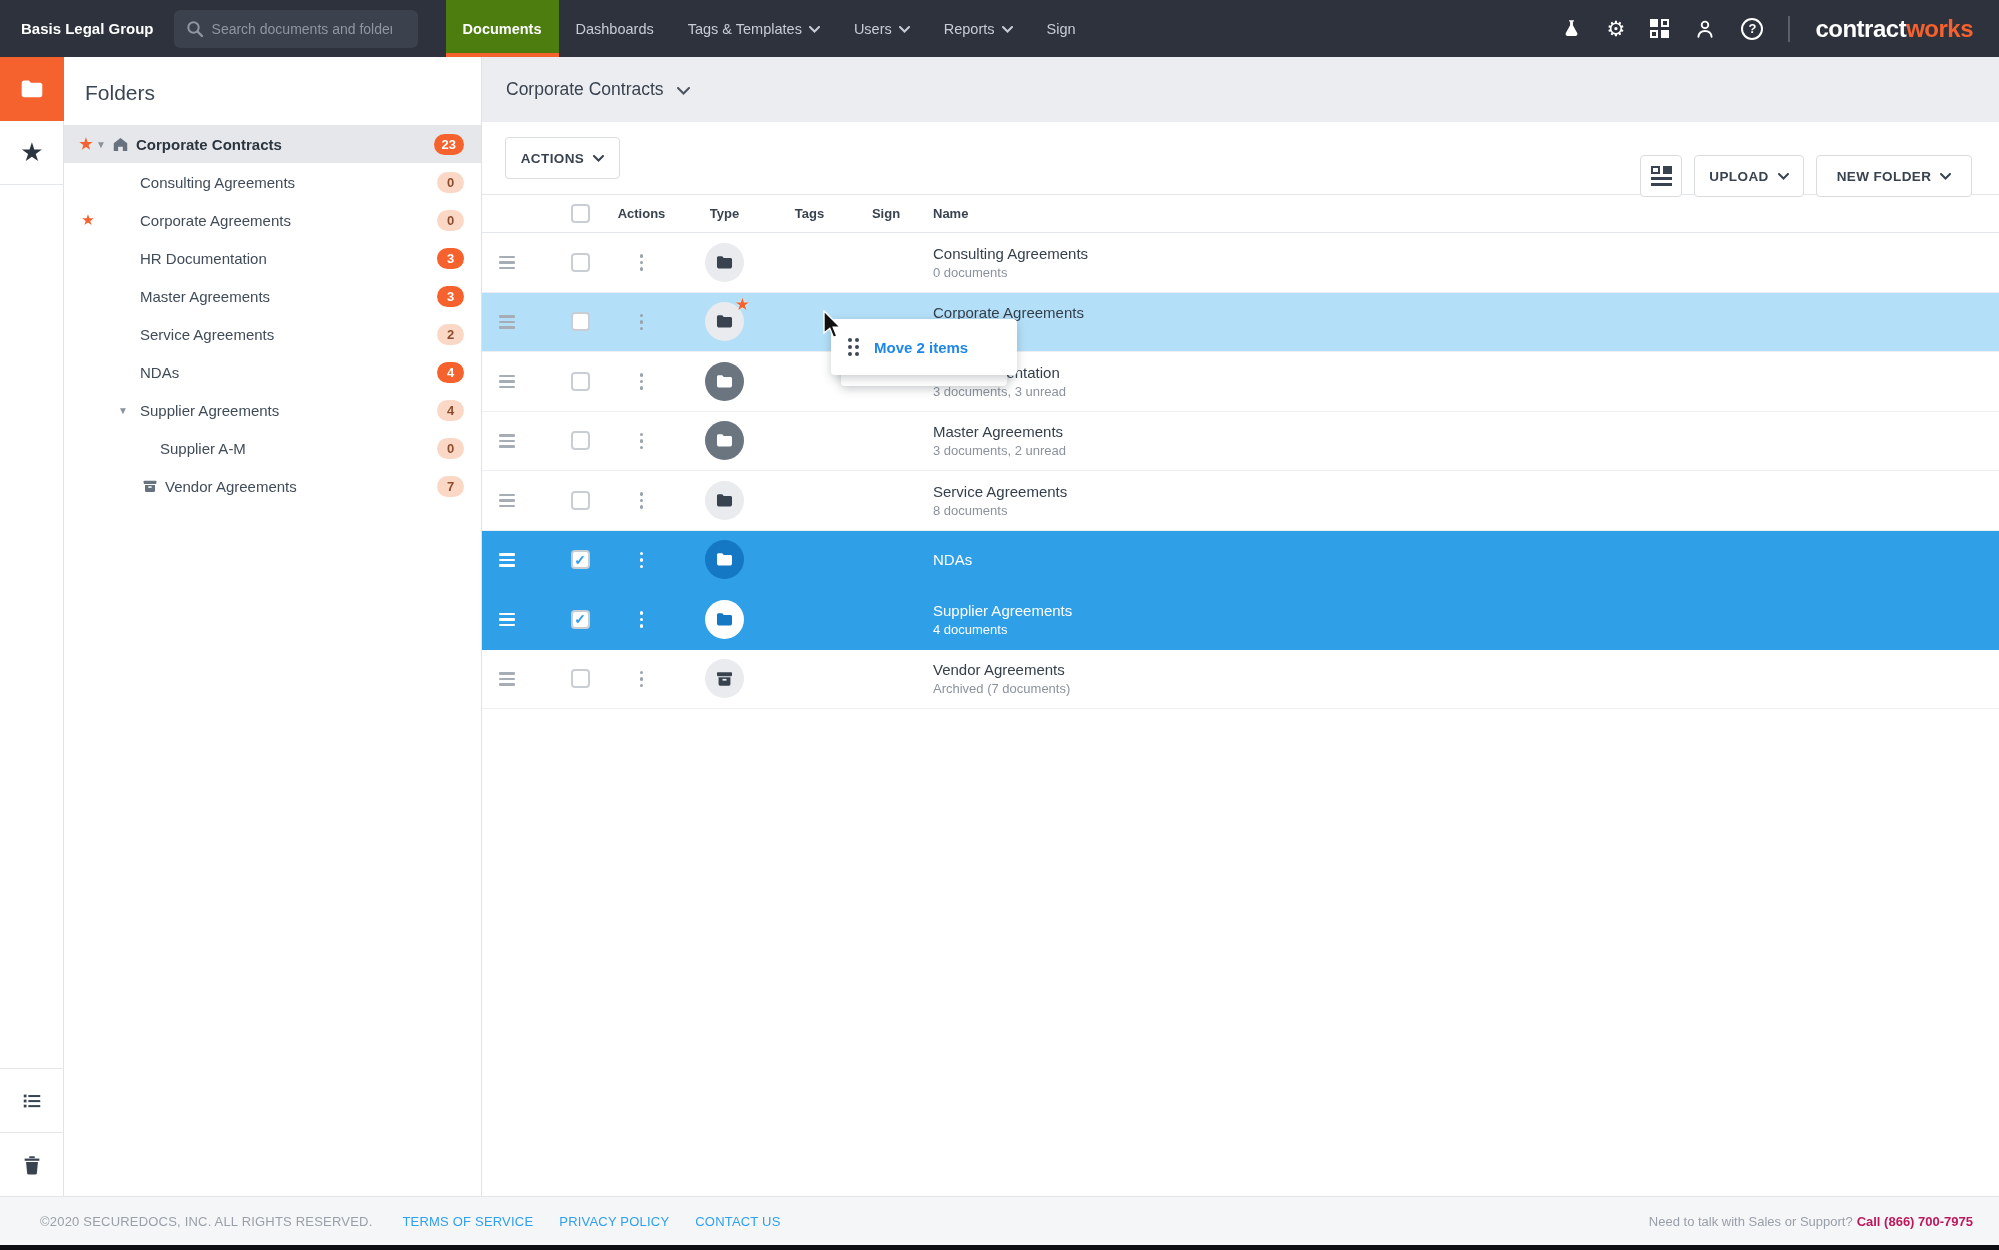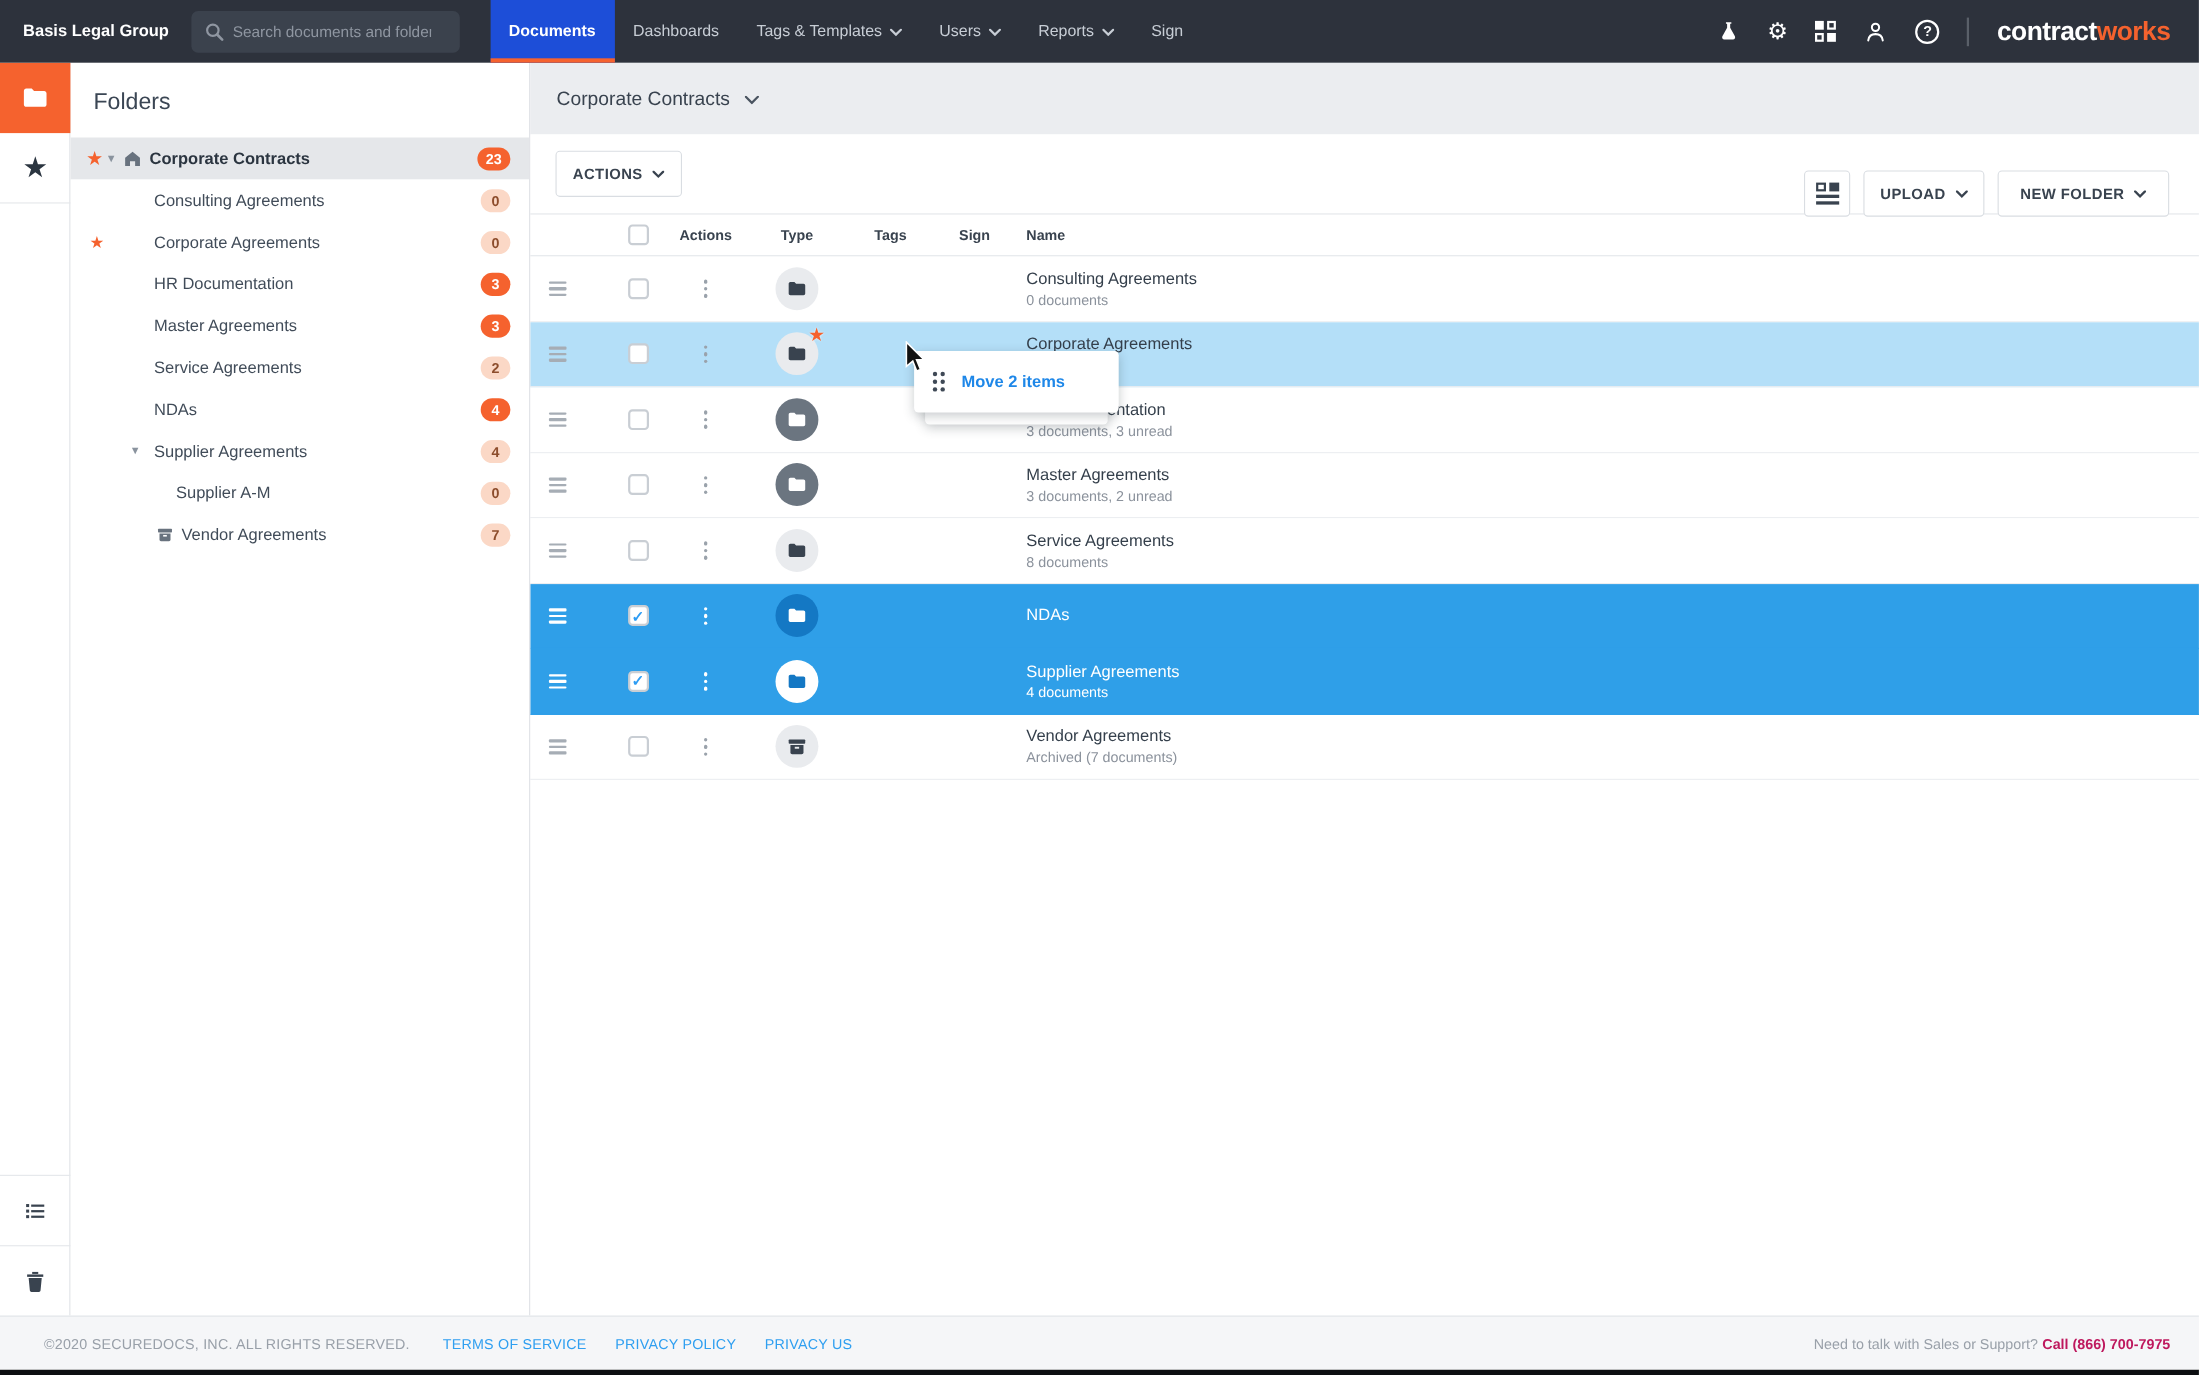--- a/index.html
+++ b/index.html
@@ -8,21 +8,21 @@
 
   
   .topbar { position:absolute; top:0; left:0; right:0; height:57px; background:#2d323c; display:flex; align-items:stretch; z-index:30; }
   .brand { color:#fff; font-size:15px; font-weight:700; display:flex; align-items:center; padding:0 20px 0 21px; white-space:nowrap; }
   .searchbox { position:relative; align-self:center; width:244px; height:38px; background:#3b424d; border-radius:6px; display:flex; align-items:center; margin-right:28px; }
   .searchbox svg { margin:0 8px 0 12px; flex:none; }
   .searchbox input { background:transparent; border:none; outline:none; color:#cfd4da; font-size:14px; width:180px; font-family:inherit; }
   .searchbox input::placeholder { color:#8f96a1; }
   .navtabs { display:flex; align-items:stretch; }
   .navtab { display:flex; align-items:center; gap:7px; padding:0 17px; color:#c7cdd5; font-size:14.5px; font-weight:500; position:relative; cursor:pointer; white-space:nowrap; }
-  .navtab.active { background:#1d4ed8; color:#fff; font-weight:700; }
+  .navtab.active { background:#4d7c0f; color:#fff; font-weight:700; }
   .navtab.active::after { content:""; position:absolute; left:0; right:0; bottom:0; height:4px; background:#f5622e; }
   .navtab .chev { margin-top:2px; }
   .topbar-right { margin-left:auto; display:flex; align-items:center; gap:25px; padding-right:26px; }
   .tb-icon { color:#fff; display:flex; align-items:center; justify-content:center; cursor:pointer; }
   .gear-glyph { font-size:21px; line-height:1; }
   .grid-icon { display:grid; grid-template-columns:8px 8px; grid-template-rows:8px 8px; gap:3px; }
   .grid-icon i { display:block; }
   .grid-icon i.f { background:#fff; }
   .grid-icon i.o { border:2px solid #fff; }
   .help-icon { width:22px; height:22px; border:2px solid #fff; border-radius:50%; color:#fff; font-size:13px; font-weight:700; display:flex; align-items:center; justify-content:center; }
@@ -624,19 +624,19 @@
 </div>
 <svg class="cursor" width="24" height="32" viewBox="0 0 24 32">
     <path d="M2 1v22l5.8-4.7 3.6 9 3.4-1.4-3.6-8.8H18z" fill="#111" stroke="#fff" stroke-width="1.4"></path>
   </svg>
 
 <div class="footer">
   <span class="copyright">©2020 SECUREDOCS, INC. ALL RIGHTS RESERVED.</span>
   <span class="foot-links">
     <a class="foot-link">TERMS OF SERVICE</a>
     <a class="foot-link">PRIVACY POLICY</a>
-    <a class="foot-link">PRIVACY US</a>
+    <a class="foot-link">CONTACT US</a>
   </span>
   <span class="foot-support">
     <span>Need to talk with Sales or Support?</span><b>Call (866) 700-7975</b>
   </span>
 </div>
 <div class="bottombar"></div>
 
 </body></html>

